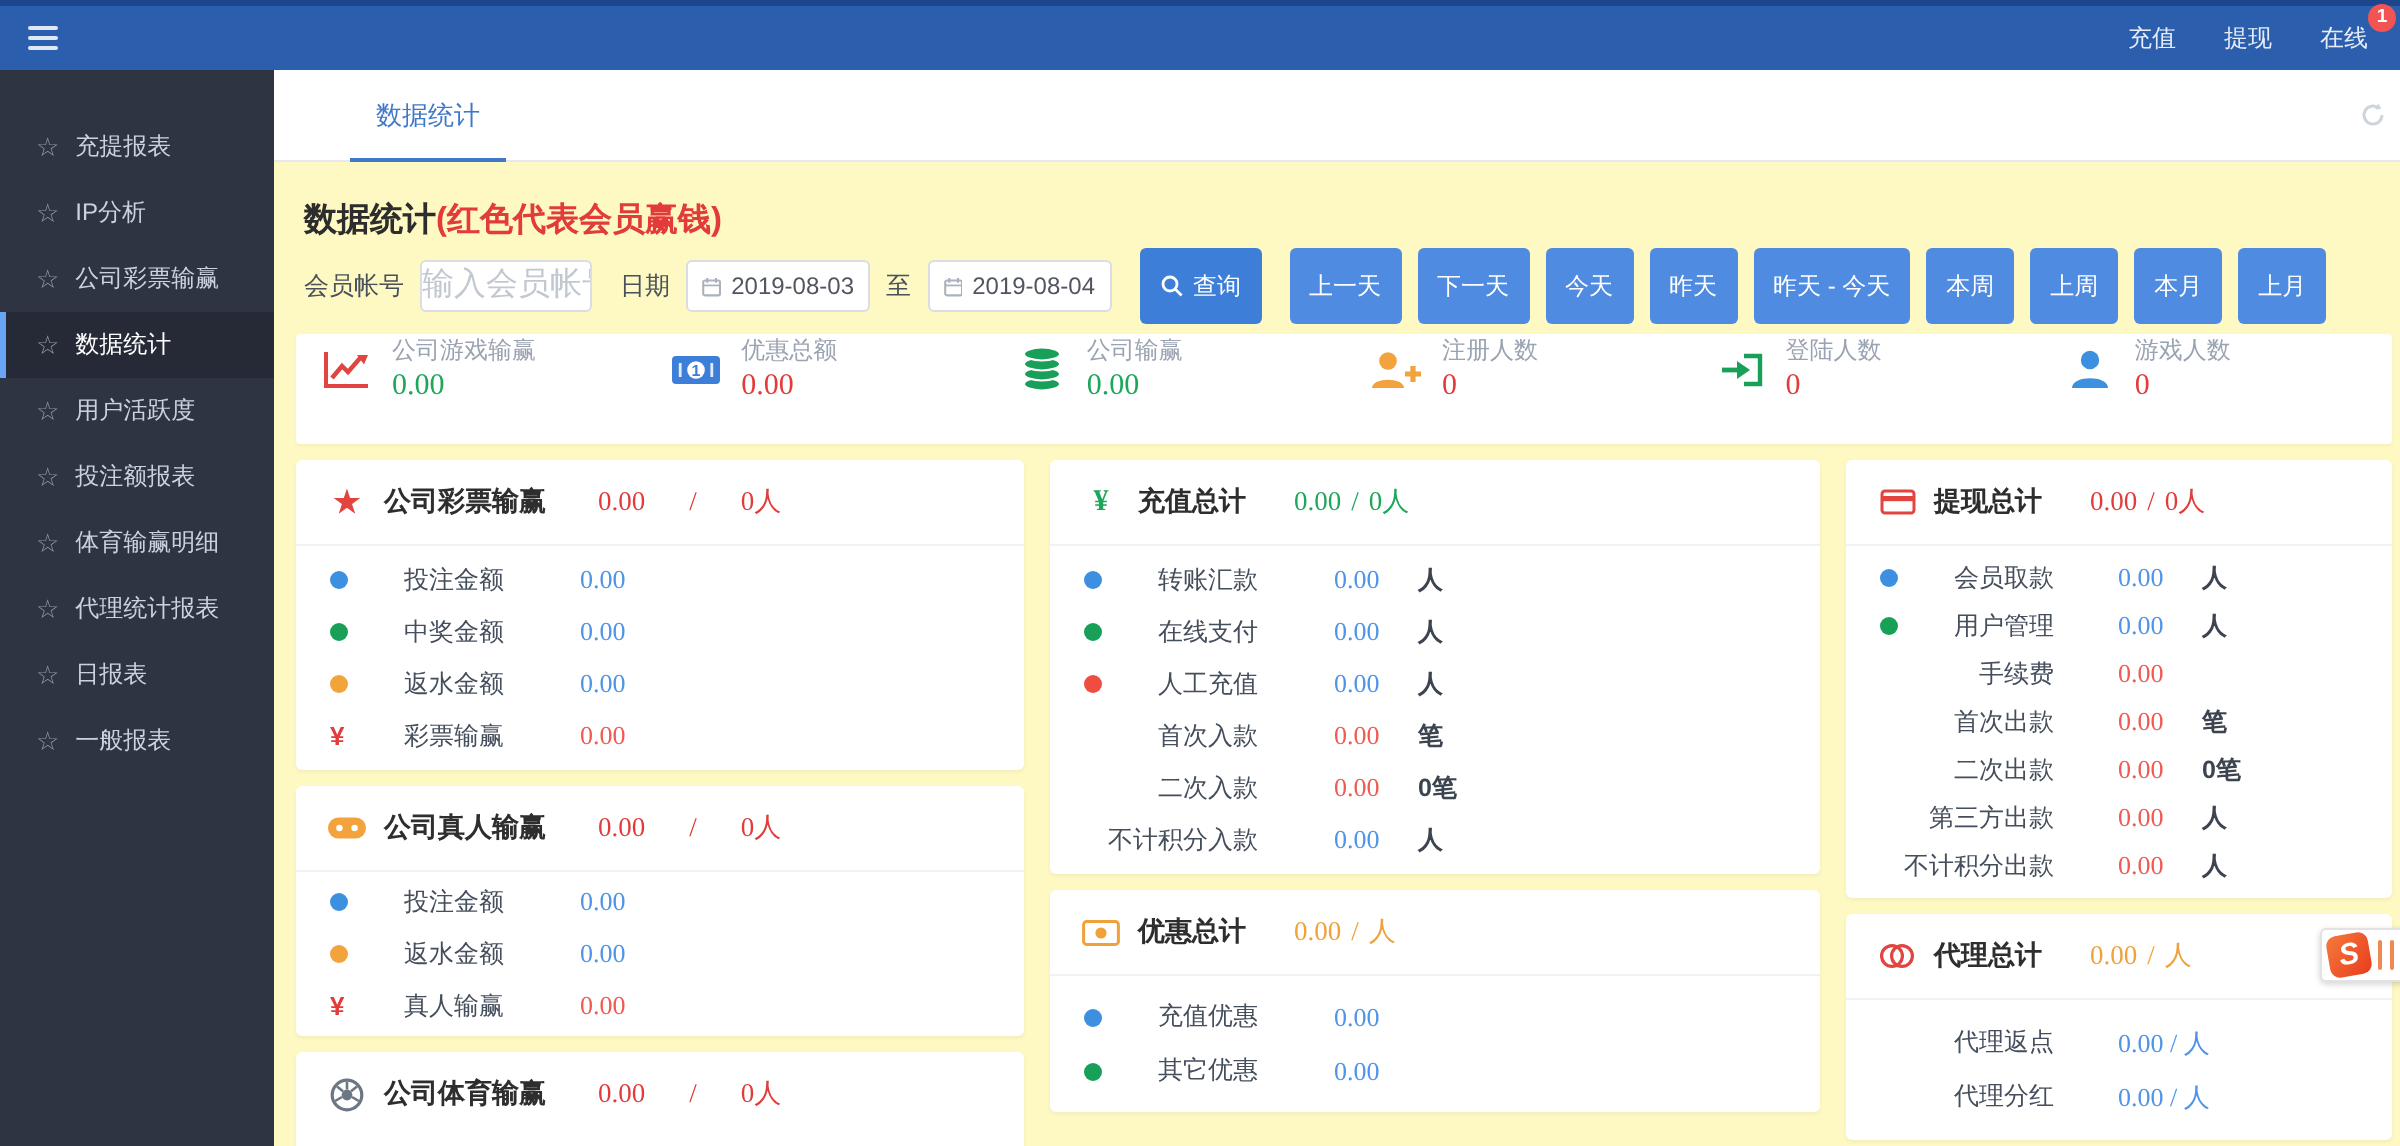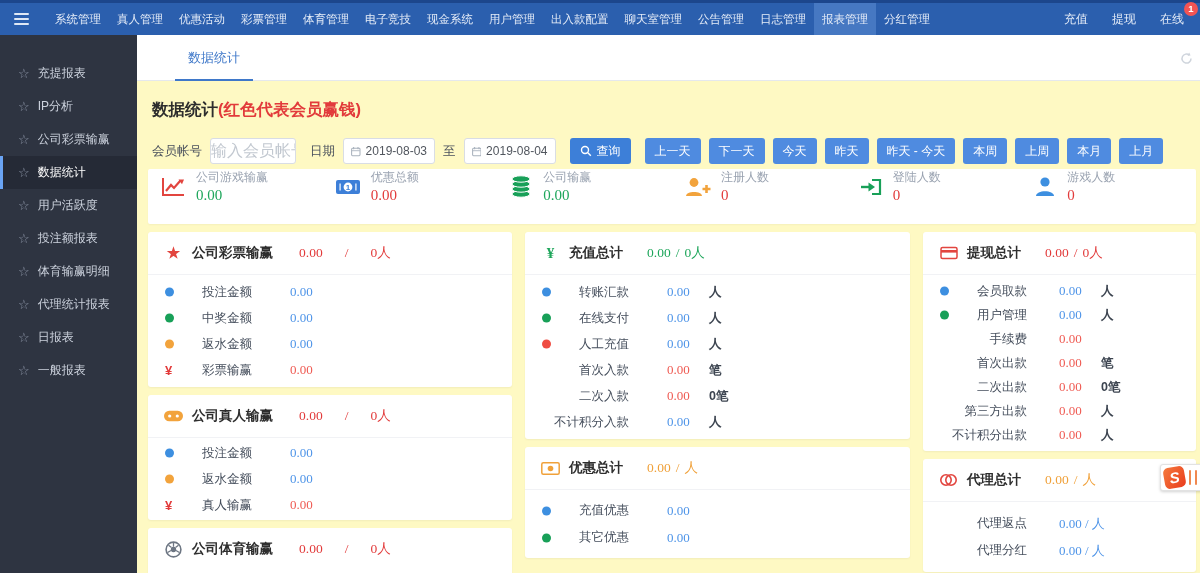--- a/index.html
+++ b/index.html
@@ -33,31 +33,31 @@
   .tab{position:absolute;left:38px;top:0;height:44px;line-height:45px;padding:0 13px;color:#3f78c9;
        font-size:13px;border-bottom:2px solid #3f78c9;cursor:pointer}
   .tab-refresh{position:absolute;right:7px;top:16px;cursor:pointer;opacity:.8}
 
   .content{position:absolute;top:46px;left:0;right:0;bottom:0;background:#fef9c3;
            padding:10px 4px 0 11px;box-sizing:border-box;overflow:hidden}
   .page-title{margin:8px 0 0 4px;font-size:16.5px;font-weight:bold;color:#2d2d2d}
   .page-title .note{color:#e23b3b}
 
   
-  .filter-row{display:flex;align-items:center;margin-top:17px;margin-left:4px;font-size:12.5px;color:#49505c}
+  .filter-row{display:flex;align-items:center;margin-top:3px;margin-left:4px;font-size:12.5px;color:#49505c}
   .flabel{margin-right:8px;white-space:nowrap}
   .flabel.date{margin-left:14px}
   .text-input{width:86px;height:26px;border:1px solid #d9dde4;border-radius:3px;padding:0 0;
               font-size:16px;color:#555;box-sizing:border-box;background:#fff;outline:none;font-family:inherit}
   .text-input::placeholder{color:#c2c8d0}
   .date-input{display:flex;align-items:center;gap:5px;width:92px;height:26px;border:1px solid #d9dde4;
               border-radius:3px;background:#fff;padding:0 7px;box-sizing:border-box;color:#51565e;
               font-size:12px;cursor:pointer;white-space:nowrap}
   .range-sep{margin:0 8px}
-  .btn{height:26px;border:none;border-radius:3px;color:#fff;font-size:12px;padding:0 10px;cursor:pointer;
+  .btn{height:38px;border:none;border-radius:3px;color:#fff;font-size:12px;padding:0 10px;cursor:pointer;
        font-family:inherit;white-space:nowrap}
   .btn-search{background:#3d7fd8;display:flex;align-items:center;gap:5px;margin-left:14px}
   .quick-group{display:flex;margin-left:6px}
   .btn-quick{background:#4f8be0;margin-left:8px}
 
   
   .stats{display:flex;margin-top:5px;background:#fff;height:55px;align-items:flex-start;border-radius:2px;
          box-shadow:0 1px 2px rgba(0,0,0,.04)}
   .stat{flex:1;display:flex;align-items:center;padding-left:12px}
   .stat-info{margin-left:10px}
@@ -108,36 +108,20 @@
 <body>
 
 <div class="screen">
 
   <div class="navbar">
     <span class="burger">
         <i></i>
         <i></i>
         <i></i>
       </span>
-    <div class="nav-menu">
-      <div class="nav-item">系统管理</div>
-      <div class="nav-item">真人管理</div>
-      <div class="nav-item">优惠活动</div>
-      <div class="nav-item">彩票管理</div>
-      <div class="nav-item">体育管理</div>
-      <div class="nav-item">电子竞技</div>
-      <div class="nav-item">现金系统</div>
-      <div class="nav-item">用户管理</div>
-      <div class="nav-item">出入款配置</div>
-      <div class="nav-item">聊天室管理</div>
-      <div class="nav-item">公告管理</div>
-      <div class="nav-item">日志管理</div>
-      <div class="nav-item active">报表管理</div>
-      <div class="nav-item">分红管理</div>
-    </div>
     <div class="nav-right">
       <div class="nav-item">充值</div>
       <div class="nav-item">提现</div>
       <div class="nav-item">
         <span>在线</span>
         <span class="badge">1</span>
       </div>
     </div>
   </div>
 

